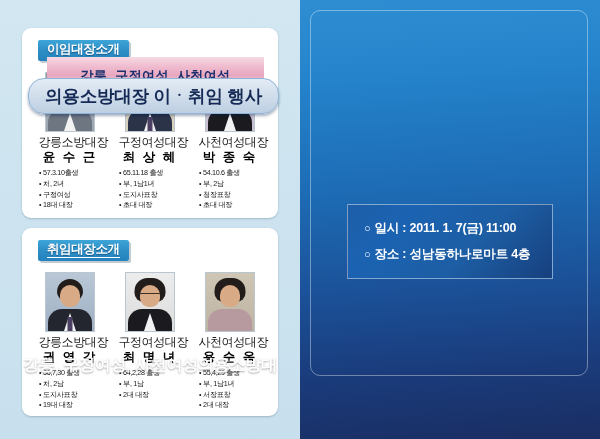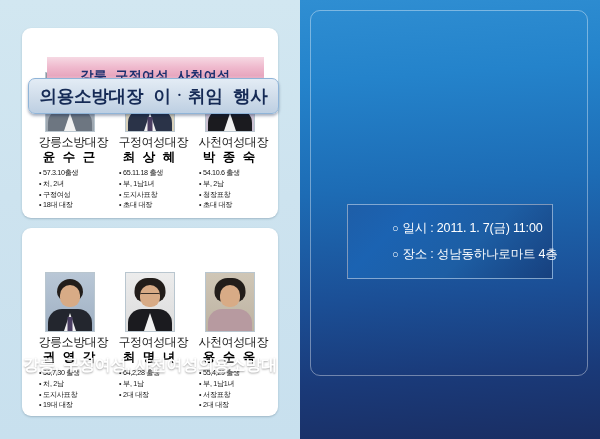--- a/index.html
+++ b/index.html
@@ -219,26 +219,25 @@
     color: #1b2f6e;
     letter-spacing: 0.4px;
     margin-top: 12px;
   }
   #title-box {
     position: absolute;
     left: 28px; top: 78px;
     width: 249px; height: 34px;
     background: linear-gradient(180deg, #e3ecf5 0%, #cfdcea 55%, #bdcfe2 100%);
     border: 1px solid #8fb4d8;
-    border-radius: 7px;
+    border-radius: 16px;
     display: flex;
     align-items: center;
     justify-content: center;
     box-shadow: 0 2px 3px rgba(0,25,70,0.35);
-    font-family: Liberation Mono, monospace;
   }
   #title-box span {
     font-size: 17.5px;
     font-weight: bold;
     color: #152a55;
     letter-spacing: -0.2px;
   }
   #info-box {
     position: absolute;
     left: 347px; top: 204px;
@@ -246,27 +245,26 @@
     background: linear-gradient(135deg, #1e5ea8 0%, #1b63b2 25%, #1d5ea4 60%, #17407e 100%);
     border: 1px solid rgba(255,255,255,0.45);
     display: flex;
     flex-direction: column;
     justify-content: center;
     box-sizing: border-box;
     padding-left: 16px;
   }
   .info-line {
     font-size: 12.5px;
-    font-weight: normal;
+    font-weight: bold;
     color: #ffffff;
     letter-spacing: -0.2px;
     line-height: 1.1;
     padding: 6px 0;
     white-space: nowrap;
-    margin-left: 28px;
   }
   .info-line .circle-marker {
     font-size: 11px;
     margin-right: 4px;
   }
   #footer-org {
     position: absolute;
     left: 0; top: 355px;
     width: 300px;
     text-align: center;
@@ -280,20 +278,23 @@
   }
 </style>
 </head>
 <body>
 
 <div id="poster">
 
   <div id="left-panel">
 
     <div class="white-card" id="card-outgoing">
+      <div class="section-badge">
+        <span class="badge-underline">이임대장소개</span>
+      </div>
       <div class="people-row">
 
         <div class="person">
           <div class="photo ph-bg-gray">
             <div class="ph-hair"></div>
             <div class="ph-face"></div>
             <div class="ph-body suit-gray"></div>
             <div class="ph-collar"></div>
           </div>
           <div class="rank-label">강릉소방대장</div>
@@ -339,20 +340,23 @@
             <li>부, 2남</li>
             <li>청장표창</li>
             <li>초대 대장</li>
           </ul>
         </div>
 
       </div>
     </div>
 
     <div class="white-card" id="card-incoming">
+      <div class="section-badge">
+        <span class="badge-underline">취임대장소개</span>
+      </div>
       <div class="people-row">
 
         <div class="person">
           <div class="photo ph-bg-blue">
             <div class="ph-hair"></div>
             <div class="ph-face"></div>
             <div class="ph-body suit-dark"></div>
             <div class="ph-collar"></div>
             <div class="ph-tie"></div>
           </div>

